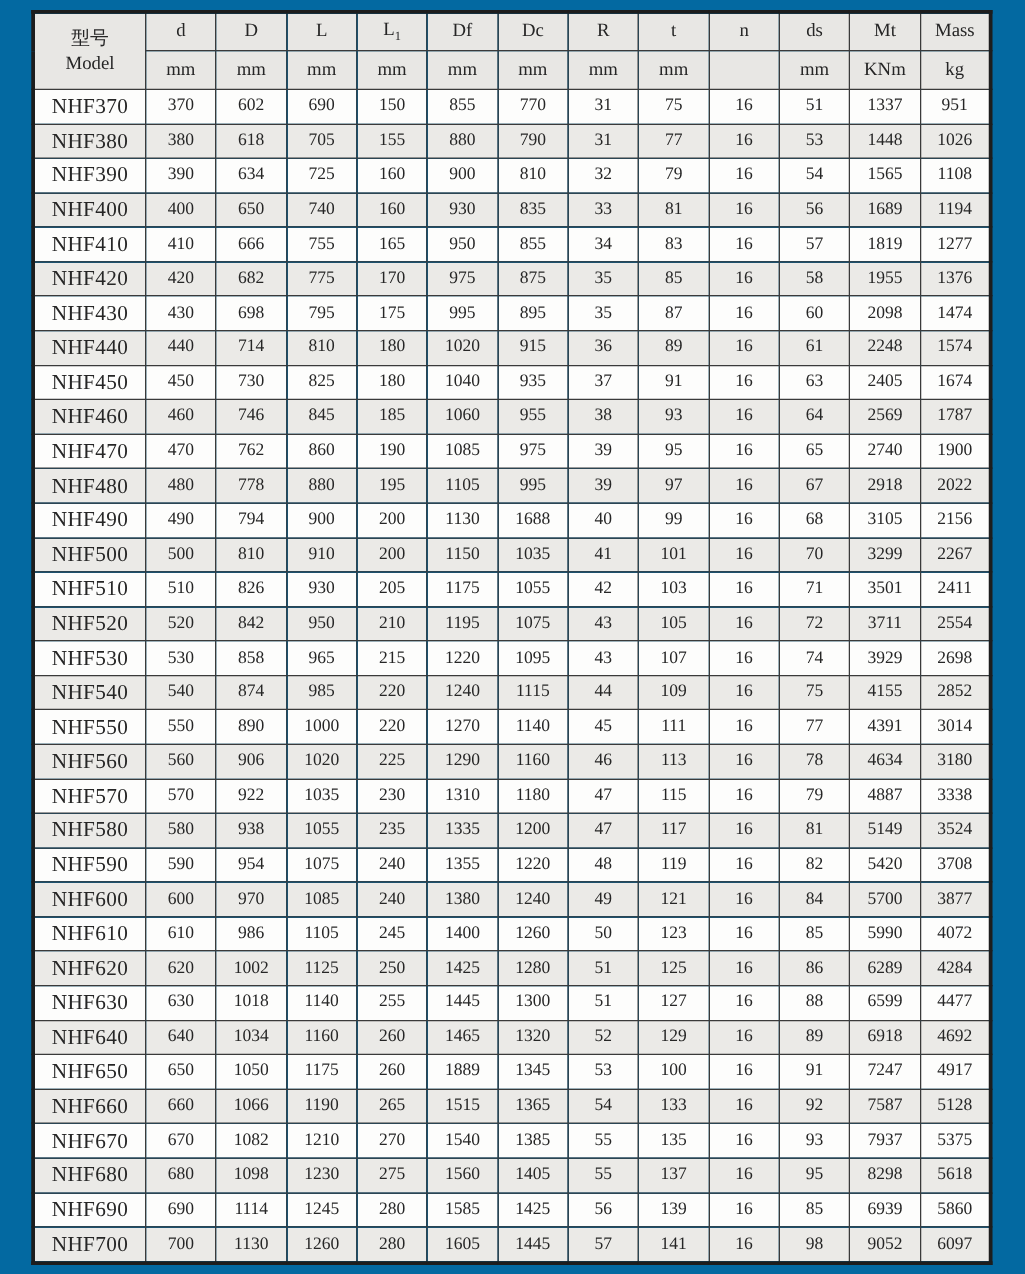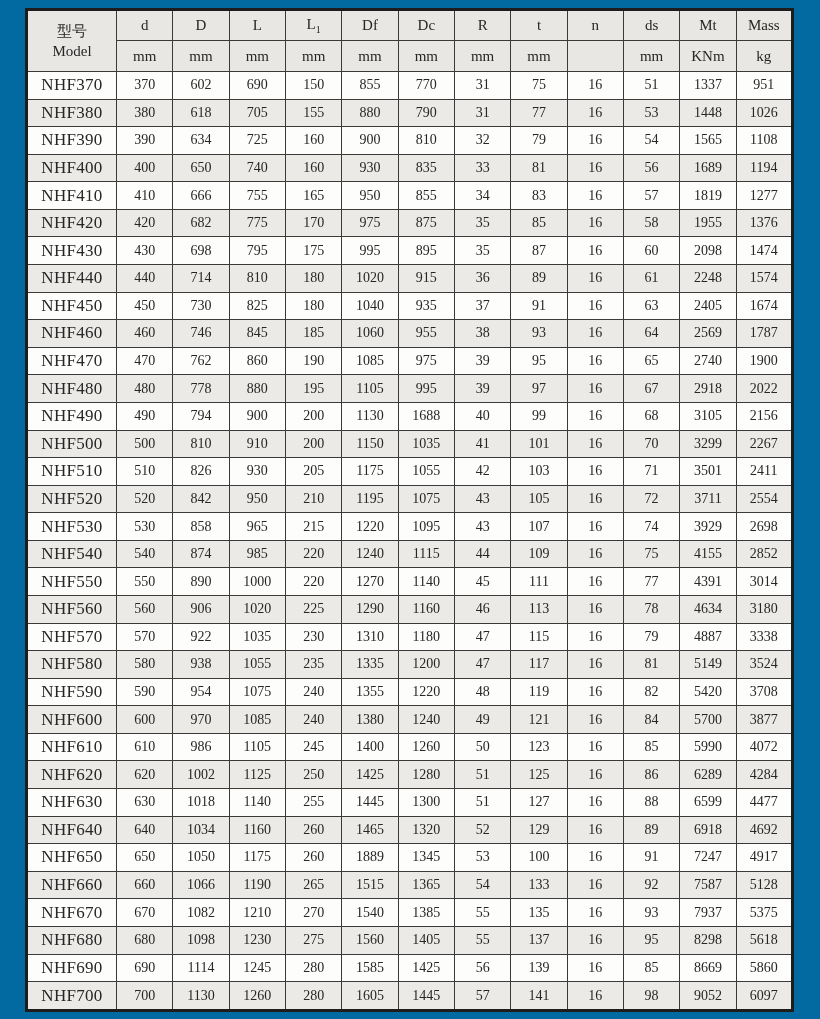--- a/index.html
+++ b/index.html
@@ -565,21 +565,21 @@
           <td>690</td>
           <td>1114</td>
           <td>1245</td>
           <td>280</td>
           <td>1585</td>
           <td>1425</td>
           <td>56</td>
           <td>139</td>
           <td>16</td>
           <td>85</td>
-          <td>8669</td>
+          <td>6939</td>
           <td>5860</td>
         </tr>
         <tr>
           <td class="model-cell">NHF700</td>
           <td>700</td>
           <td>1130</td>
           <td>1260</td>
           <td>280</td>
           <td>1605</td>
           <td>1445</td>

